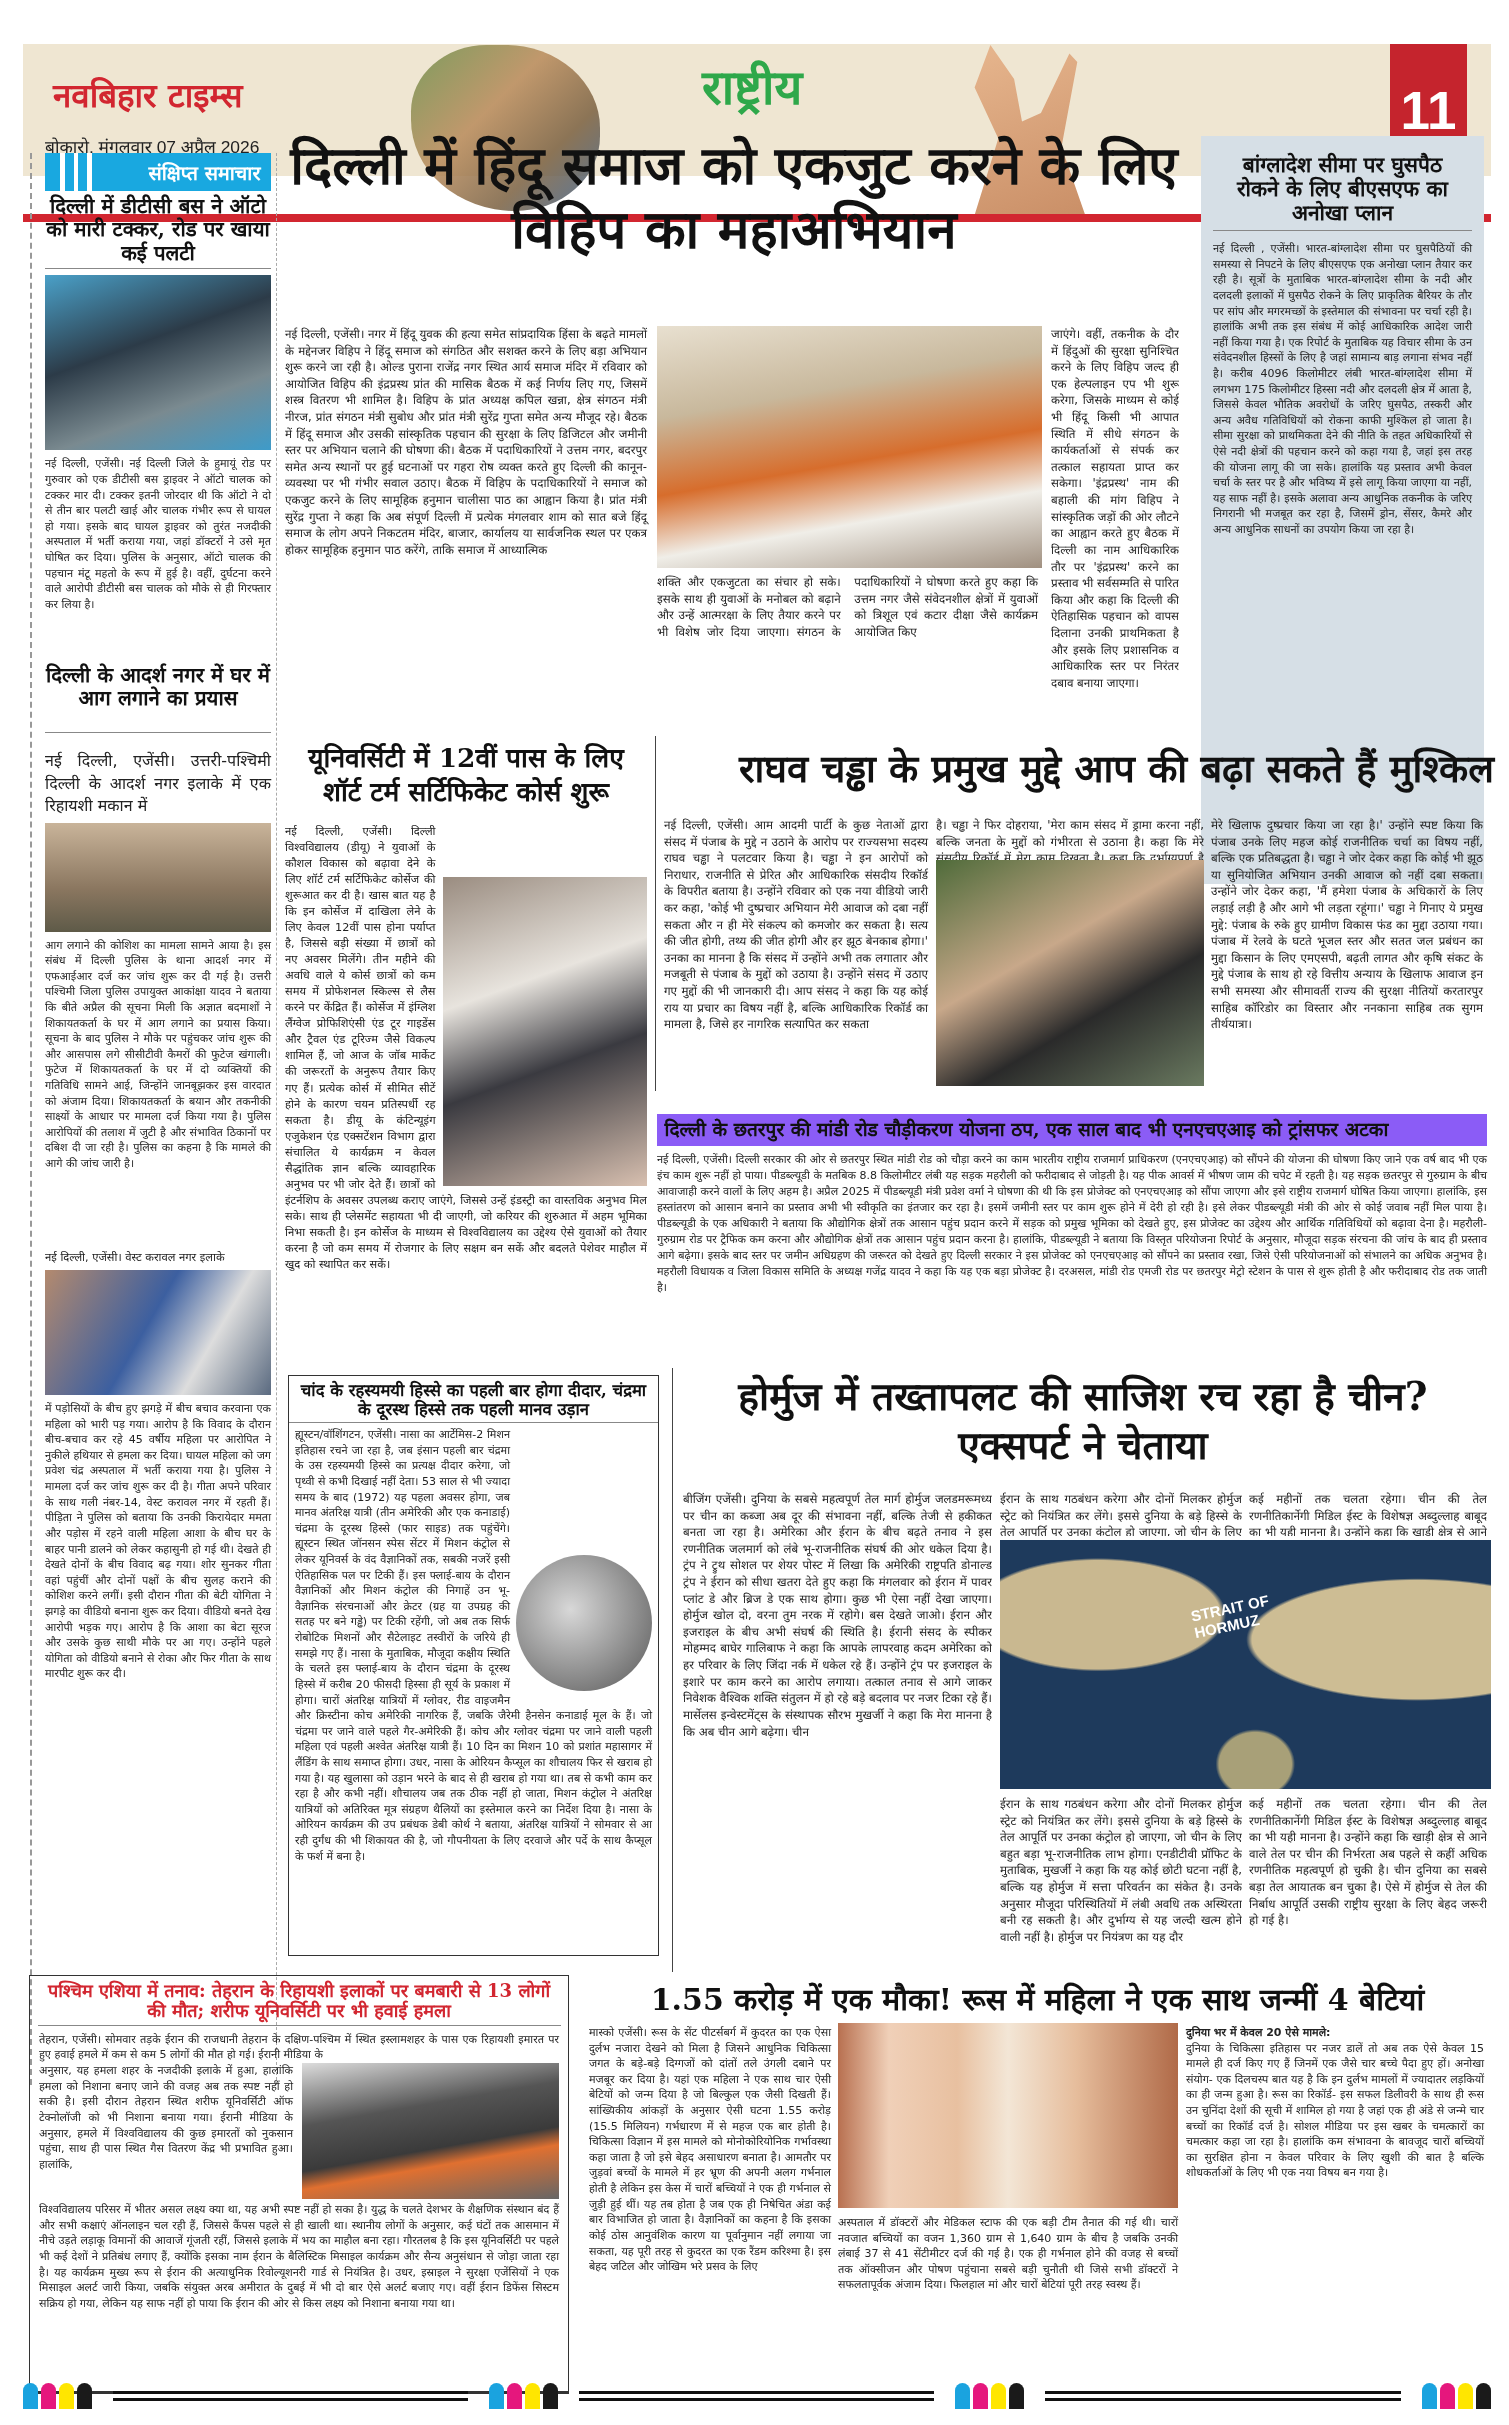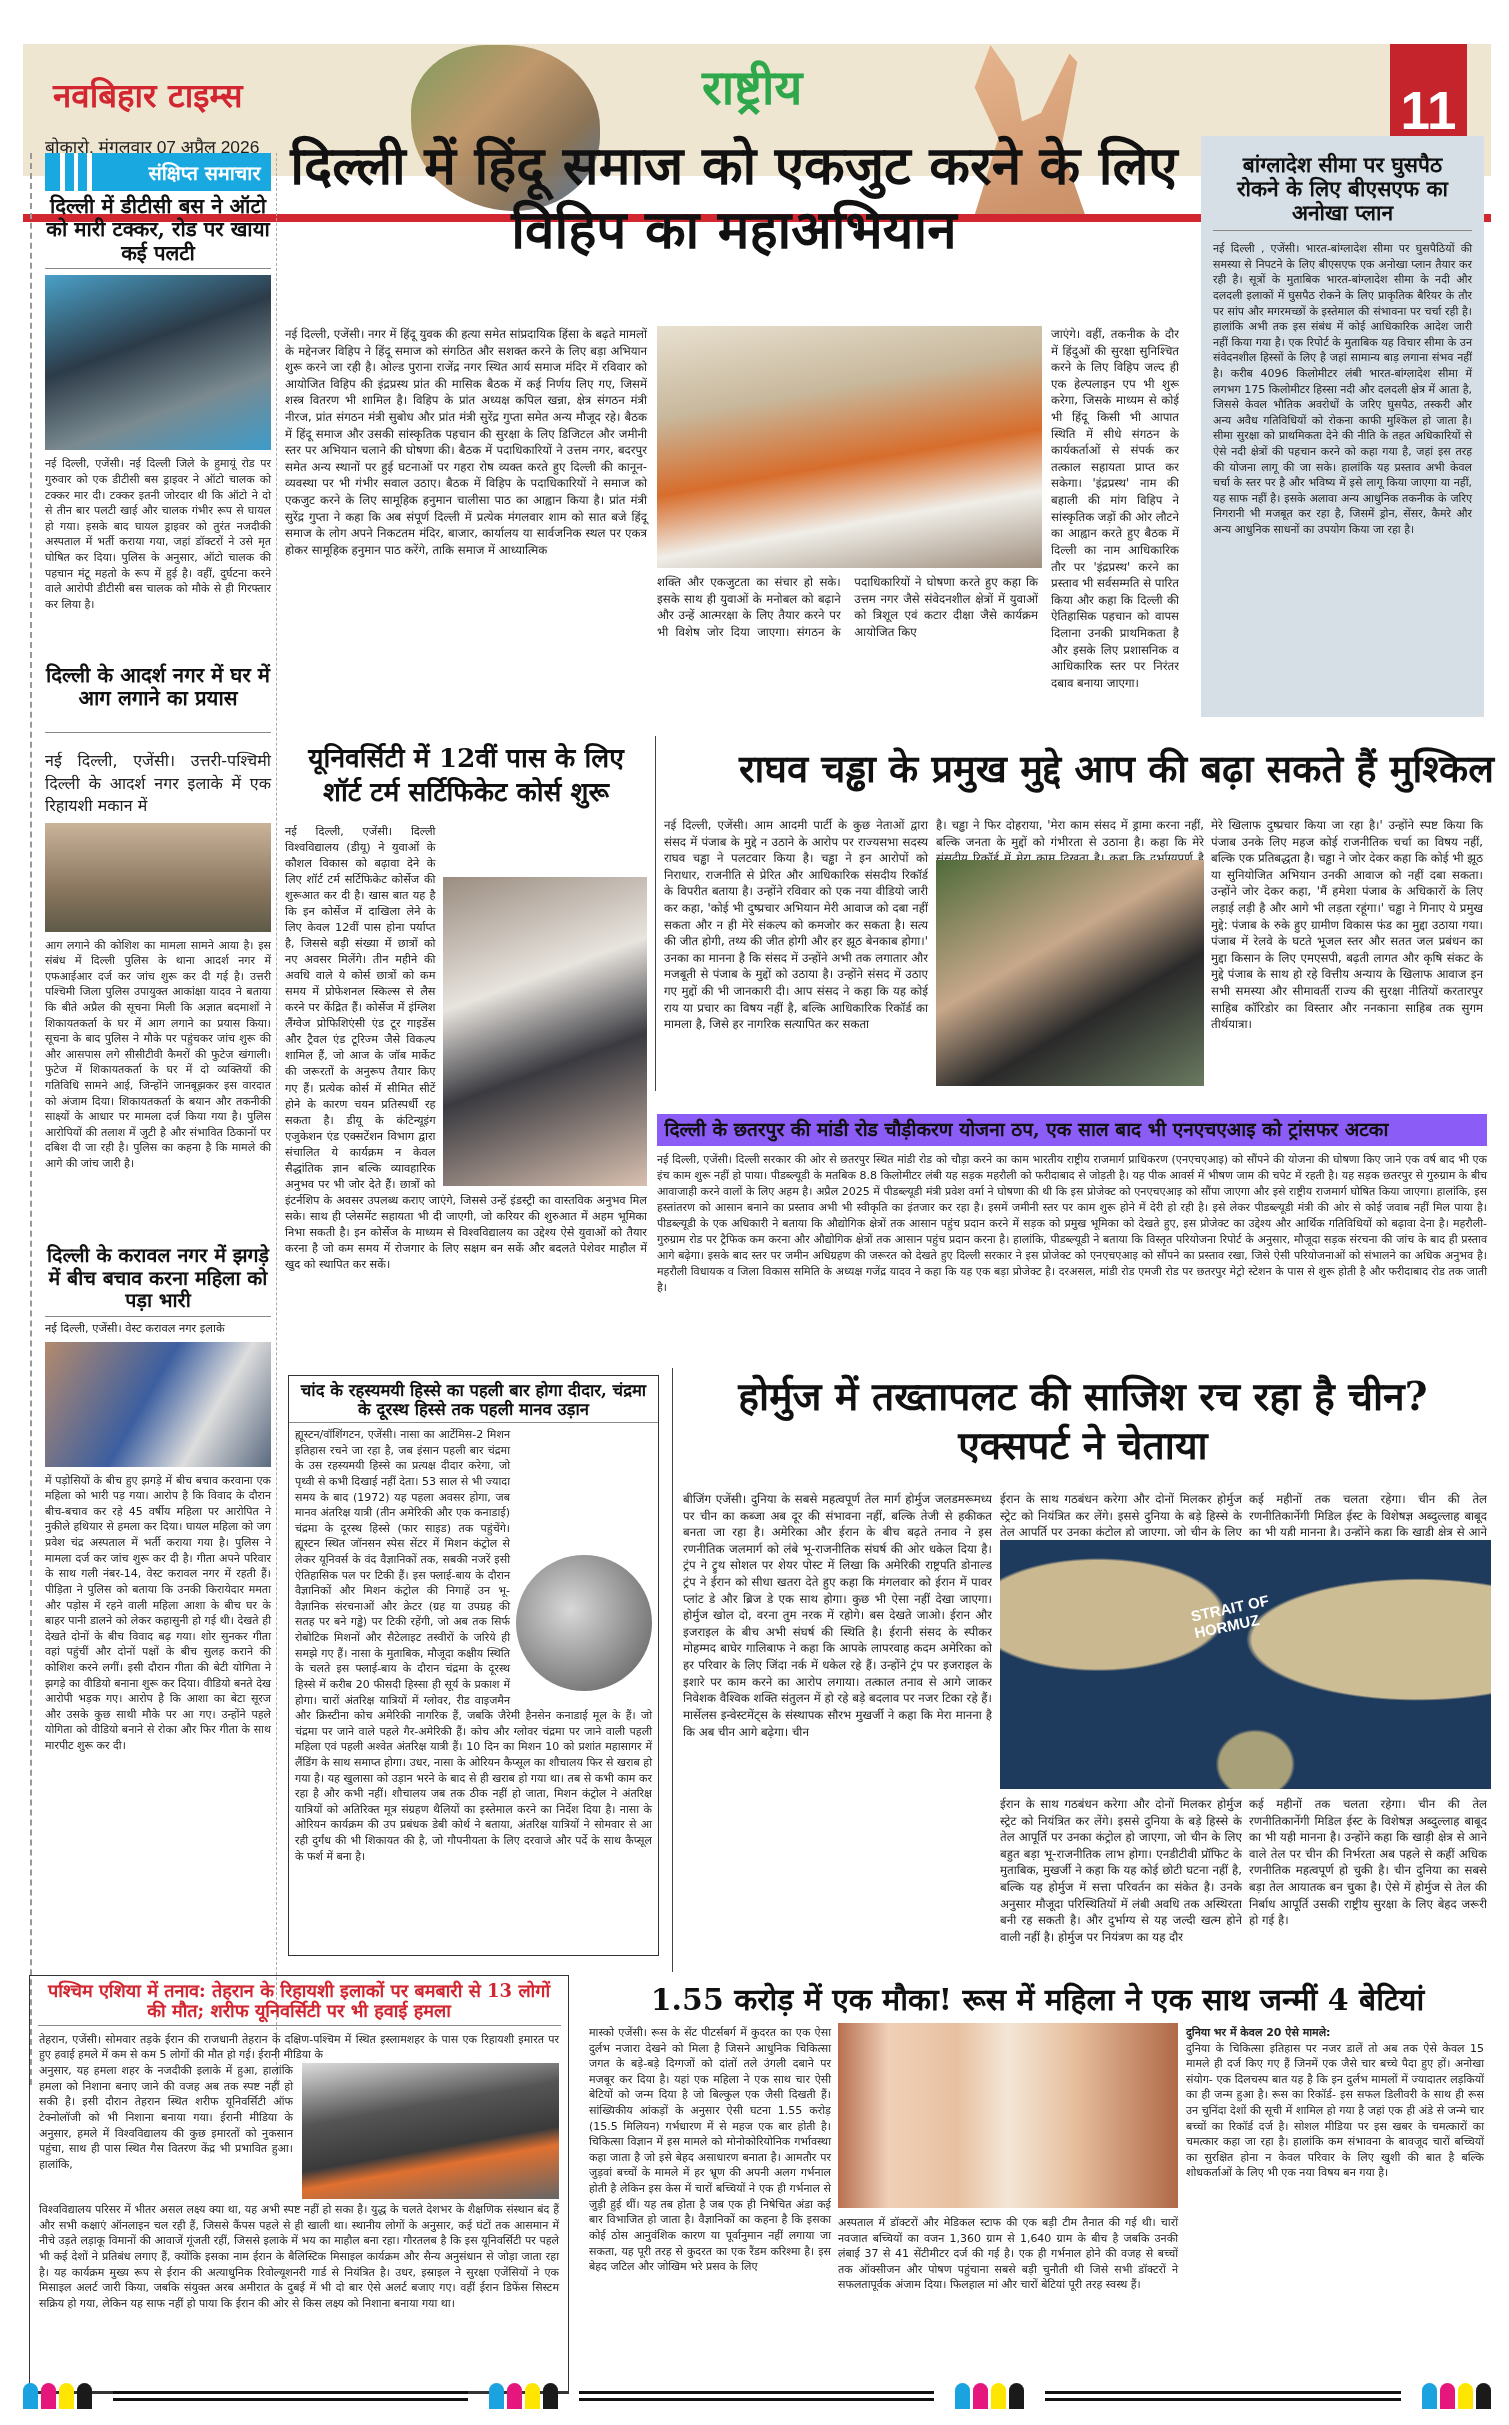--- a/index.html
+++ b/index.html
@@ -53,34 +53,33 @@
 </div>
 
 <div class="abs" style="left:45px;top:664px;width:226px">
   <div class="hl rule" style="font-size:20.4px;padding-bottom:21px">दिल्ली के आदर्श नगर में घर में आग लगाने का प्रयास</div>
   <div class="body" style="margin-top:17px;font-size:16px">नई दिल्ली, एजेंसी। उत्तरी-पश्चिमी दिल्ली के आदर्श नगर इलाके में एक रिहायशी मकान में</div>
   <div class="img" style="height:109px;margin-top:4.5px;background:linear-gradient(180deg,#c9b49a,#8b7760 60%,#5e5a48)"></div>
   <div class="body" style="margin-top:6px;font-size:11px">आग लगाने की कोशिश का मामला सामने आया है। इस संबंध में दिल्ली पुलिस के थाना आदर्श नगर में एफआईआर दर्ज कर जांच शुरू कर दी गई है। उत्तरी पश्चिमी जिला पुलिस उपायुक्त आकांक्षा यादव ने बताया कि बीते अप्रैल की सूचना मिली कि अज्ञात बदमाशों ने शिकायतकर्ता के घर में आग लगाने का प्रयास किया। सूचना के बाद पुलिस ने मौके पर पहुंचकर जांच शुरू की और आसपास लगे सीसीटीवी कैमरों की फुटेज खंगाली। फुटेज में शिकायतकर्ता के घर में दो व्यक्तियों की गतिविधि सामने आई, जिन्होंने जानबूझकर इस वारदात को अंजाम दिया। शिकायतकर्ता के बयान और तकनीकी साक्ष्यों के आधार पर मामला दर्ज किया गया है। पुलिस आरोपियों की तलाश में जुटी है और संभावित ठिकानों पर दबिश दी जा रही है। पुलिस का कहना है कि मामले की आगे की जांच जारी है।</div>
 </div>
 
 <div class="abs" style="left:45px;top:1245px;width:226px">
-  <div class="hl rule" style="font-size:19.6px;padding-bottom:3px">दिल्ली के करावल नगर में झगड़े में बीच बचाव करना महिला को पड़ा भारी</div>
   <div class="body" style="margin-top:4.5px;font-size:11.3px">नई दिल्ली, एजेंसी। वेस्ट करावल नगर इलाके</div>
   <div class="img" style="height:125px;margin-top:4.5px;background:linear-gradient(120deg,#b48a6e,#3c5fa0 45%,#ddd 70%,#5a6a80)"></div>
   <div class="body" style="margin-top:6px;font-size:11px">में पड़ोसियों के बीच हुए झगड़े में बीच बचाव करवाना एक महिला को भारी पड़ गया। आरोप है कि विवाद के दौरान बीच-बचाव कर रहे 45 वर्षीय महिला पर आरोपित ने नुकीले हथियार से हमला कर दिया। घायल महिला को जग प्रवेश चंद्र अस्पताल में भर्ती कराया गया है। पुलिस ने मामला दर्ज कर जांच शुरू कर दी है। गीता अपने परिवार के साथ गली नंबर-14, वेस्ट करावल नगर में रहती हैं। पीड़िता ने पुलिस को बताया कि उनकी किरायेदार ममता और पड़ोस में रहने वाली महिला आशा के बीच घर के बाहर पानी डालने को लेकर कहासुनी हो गई थी। देखते ही देखते दोनों के बीच विवाद बढ़ गया। शोर सुनकर गीता वहां पहुंचीं और दोनों पक्षों के बीच सुलह कराने की कोशिश करने लगीं। इसी दौरान गीता की बेटी योगिता ने झगड़े का वीडियो बनाना शुरू कर दिया। वीडियो बनते देख आरोपी भड़क गए। आरोप है कि आशा का बेटा सूरज और उसके कुछ साथी मौके पर आ गए। उन्होंने पहले योगिता को वीडियो बनाने से रोका और फिर गीता के साथ मारपीट शुरू कर दी।</div>
 </div>
 
 <div class="abs dashed-v" style="left:276px;top:153px;height:1932px"></div>
 <div class="abs hl" style="left:285px;top:134px;width:898px;font-size:53px;line-height:1.2">दिल्ली में हिंदू समाज को एकजुट करने के लिए विहिप का महाअभियान</div>
 <div class="abs body" style="left:285px;top:326px;width:362px">नई दिल्ली, एजेंसी। नगर में हिंदू युवक की हत्या समेत सांप्रदायिक हिंसा के बढ़ते मामलों के मद्देनजर विहिप ने हिंदू समाज को संगठित और सशक्त करने के लिए बड़ा अभियान शुरू करने जा रही है। ओल्ड पुराना राजेंद्र नगर स्थित आर्य समाज मंदिर में रविवार को आयोजित विहिप की इंद्रप्रस्थ प्रांत की मासिक बैठक में कई निर्णय लिए गए, जिसमें शस्त्र वितरण भी शामिल है। विहिप के प्रांत अध्यक्ष कपिल खन्ना, क्षेत्र संगठन मंत्री नीरज, प्रांत संगठन मंत्री सुबोध और प्रांत मंत्री सुरेंद्र गुप्ता समेत अन्य मौजूद रहे। बैठक में हिंदू समाज और उसकी सांस्कृतिक पहचान की सुरक्षा के लिए डिजिटल और जमीनी स्तर पर अभियान चलाने की घोषणा की। बैठक में पदाधिकारियों ने उत्तम नगर, बदरपुर समेत अन्य स्थानों पर हुई घटनाओं पर गहरा रोष व्यक्त करते हुए दिल्ली की कानून-व्यवस्था पर भी गंभीर सवाल उठाए। बैठक में विहिप के पदाधिकारियों ने समाज को एकजुट करने के लिए सामूहिक हनुमान चालीसा पाठ का आह्वान किया है। प्रांत मंत्री सुरेंद्र गुप्ता ने कहा कि अब संपूर्ण दिल्ली में प्रत्येक मंगलवार शाम को सात बजे हिंदू समाज के लोग अपने निकटतम मंदिर, बाजार, कार्यालय या सार्वजनिक स्थल पर एकत्र होकर सामूहिक हनुमान पाठ करेंगे, ताकि समाज में आध्यात्मिक</div>
 <div class="abs img" style="left:657px;top:326px;width:385px;height:242px;background:linear-gradient(170deg,#e8e0d0,#c8b89c 30%,#d76d2c 55%,#f0eee8 75%,#a09080)"></div>
 <div class="abs body" style="left:657px;top:574px;width:381px;column-count:2;column-gap:13.6px">शक्ति और एकजुटता का संचार हो सके। इसके साथ ही युवाओं के मनोबल को बढ़ाने और उन्हें आत्मरक्षा के लिए तैयार करने पर भी विशेष जोर दिया जाएगा। संगठन के पदाधिकारियों ने घोषणा करते हुए कहा कि उत्तम नगर जैसे संवेदनशील क्षेत्रों में युवाओं को त्रिशूल एवं कटार दीक्षा जैसे कार्यक्रम आयोजित किए</div>
 <div class="abs body" style="left:1051px;top:326px;width:128px;height:392px;overflow:hidden">जाएंगे। वहीं, तकनीक के दौर में हिंदुओं की सुरक्षा सुनिश्चित करने के लिए विहिप जल्द ही एक हेल्पलाइन एप भी शुरू करेगा, जिसके माध्यम से कोई भी हिंदू किसी भी आपात स्थिति में सीधे संगठन के कार्यकर्ताओं से संपर्क कर तत्काल सहायता प्राप्त कर सकेगा। 'इंद्रप्रस्थ' नाम की बहाली की मांग विहिप ने सांस्कृतिक जड़ों की ओर लौटने का आह्वान करते हुए बैठक में दिल्ली का नाम आधिकारिक तौर पर 'इंद्रप्रस्थ' करने का प्रस्ताव भी सर्वसम्मति से पारित किया और कहा कि दिल्ली की ऐतिहासिक पहचान को वापस दिलाना उनकी प्राथमिकता है और इसके लिए प्रशासनिक व आधिकारिक स्तर पर निरंतर दबाव बनाया जाएगा।</div>
 
-<div class="abs" style="left:1201px;top:136px;width:283px;height:581px;background:#d6dfe6">
+<div class="abs" style="left:1201px;top:136px;width:283px;height:748px;background:#d6dfe6">
   <div class="hl rule" style="font-size:21px;padding:16.6px 12px 4.5px;margin:0 12px">बांग्लादेश सीमा पर घुसपैठ रोकने के लिए बीएसएफ का अनोखा प्लान</div>
   <div class="body" style="padding:10.6px 12px;font-size:11px">नई दिल्ली , एजेंसी। भारत-बांग्लादेश सीमा पर घुसपैठियों की समस्या से निपटने के लिए बीएसएफ एक अनोखा प्लान तैयार कर रही है। सूत्रों के मुताबिक भारत-बांग्लादेश सीमा के नदी और दलदली इलाकों में घुसपैठ रोकने के लिए प्राकृतिक बैरियर के तौर पर सांप और मगरमच्छों के इस्तेमाल की संभावना पर चर्चा रही है। हालांकि अभी तक इस संबंध में कोई आधिकारिक आदेश जारी नहीं किया गया है। एक रिपोर्ट के मुताबिक यह विचार सीमा के उन संवेदनशील हिस्सों के लिए है जहां सामान्य बाड़ लगाना संभव नहीं है। करीब 4096 किलोमीटर लंबी भारत-बांग्लादेश सीमा में लगभग 175 किलोमीटर हिस्सा नदी और दलदली क्षेत्र में आता है, जिससे केवल भौतिक अवरोधों के जरिए घुसपैठ, तस्करी और अन्य अवैध गतिविधियों को रोकना काफी मुश्किल हो जाता है। सीमा सुरक्षा को प्राथमिकता देने की नीति के तहत अधिकारियों से ऐसे नदी क्षेत्रों की पहचान करने को कहा गया है, जहां इस तरह की योजना लागू की जा सके। हालांकि यह प्रस्ताव अभी केवल चर्चा के स्तर पर है और भविष्य में इसे लागू किया जाएगा या नहीं, यह साफ नहीं है। इसके अलावा अन्य आधुनिक तकनीक के जरिए निगरानी भी मजबूत कर रहा है, जिसमें ड्रोन, सेंसर, कैमरे और अन्य आधुनिक साधनों का उपयोग किया जा रहा है।</div>
 </div>
 
 <div class="abs hl" style="left:285px;top:741px;width:362px;font-size:26.4px;line-height:1.3">यूनिवर्सिटी में 12वीं पास के लिए शॉर्ट टर्म सर्टिफिकेट कोर्स शुरू</div>
 <div class="abs" style="left:285px;top:824px;width:362px;height:543px;overflow:hidden">
   <div class="img" style="float:right;width:204px;height:309px;margin:53px 0 4.5px 7.5px;background:linear-gradient(160deg,#9a8c80,#e8e4de 35%,#3a3a40 60%,#d8c0b0)"></div>
   <div class="body" style="font-size:11.3px">नई दिल्ली, एजेंसी। दिल्ली विश्वविद्यालय (डीयू) ने युवाओं के कौशल विकास को बढ़ावा देने के लिए शॉर्ट टर्म सर्टिफिकेट कोर्सेज की शुरूआत कर दी है। खास बात यह है कि इन कोर्सेज में दाखिला लेने के लिए केवल 12वीं पास होना पर्याप्त है, जिससे बड़ी संख्या में छात्रों को नए अवसर मिलेंगे। तीन महीने की अवधि वाले ये कोर्स छात्रों को कम समय में प्रोफेशनल स्किल्स से लैस करने पर केंद्रित हैं। कोर्सेज में इंग्लिश लैंग्वेज प्रोफिशिएंसी एंड टूर गाइडेंस और ट्रैवल एंड टूरिज्म जैसे विकल्प शामिल हैं, जो आज के जॉब मार्केट की जरूरतों के अनुरूप तैयार किए गए हैं। प्रत्येक कोर्स में सीमित सीटें होने के कारण चयन प्रतिस्पर्धी रह सकता है। डीयू के कंटिन्यूइंग एजुकेशन एंड एक्सटेंशन विभाग द्वारा संचालित ये कार्यक्रम न केवल सैद्धांतिक ज्ञान बल्कि व्यावहारिक अनुभव पर भी जोर देते हैं। छात्रों को इंटर्नशिप के अवसर उपलब्ध कराए जाएंगे, जिससे उन्हें इंडस्ट्री का वास्तविक अनुभव मिल सके। साथ ही प्लेसमेंट सहायता भी दी जाएगी, जो करियर की शुरुआत में अहम भूमिका निभा सकती है। इन कोर्सेज के माध्यम से विश्वविद्यालय का उद्देश्य ऐसे युवाओं को तैयार करना है जो कम समय में रोजगार के लिए सक्षम बन सकें और बदलते पेशेवर माहौल में खुद को स्थापित कर सकें।</div>
 </div>
 

